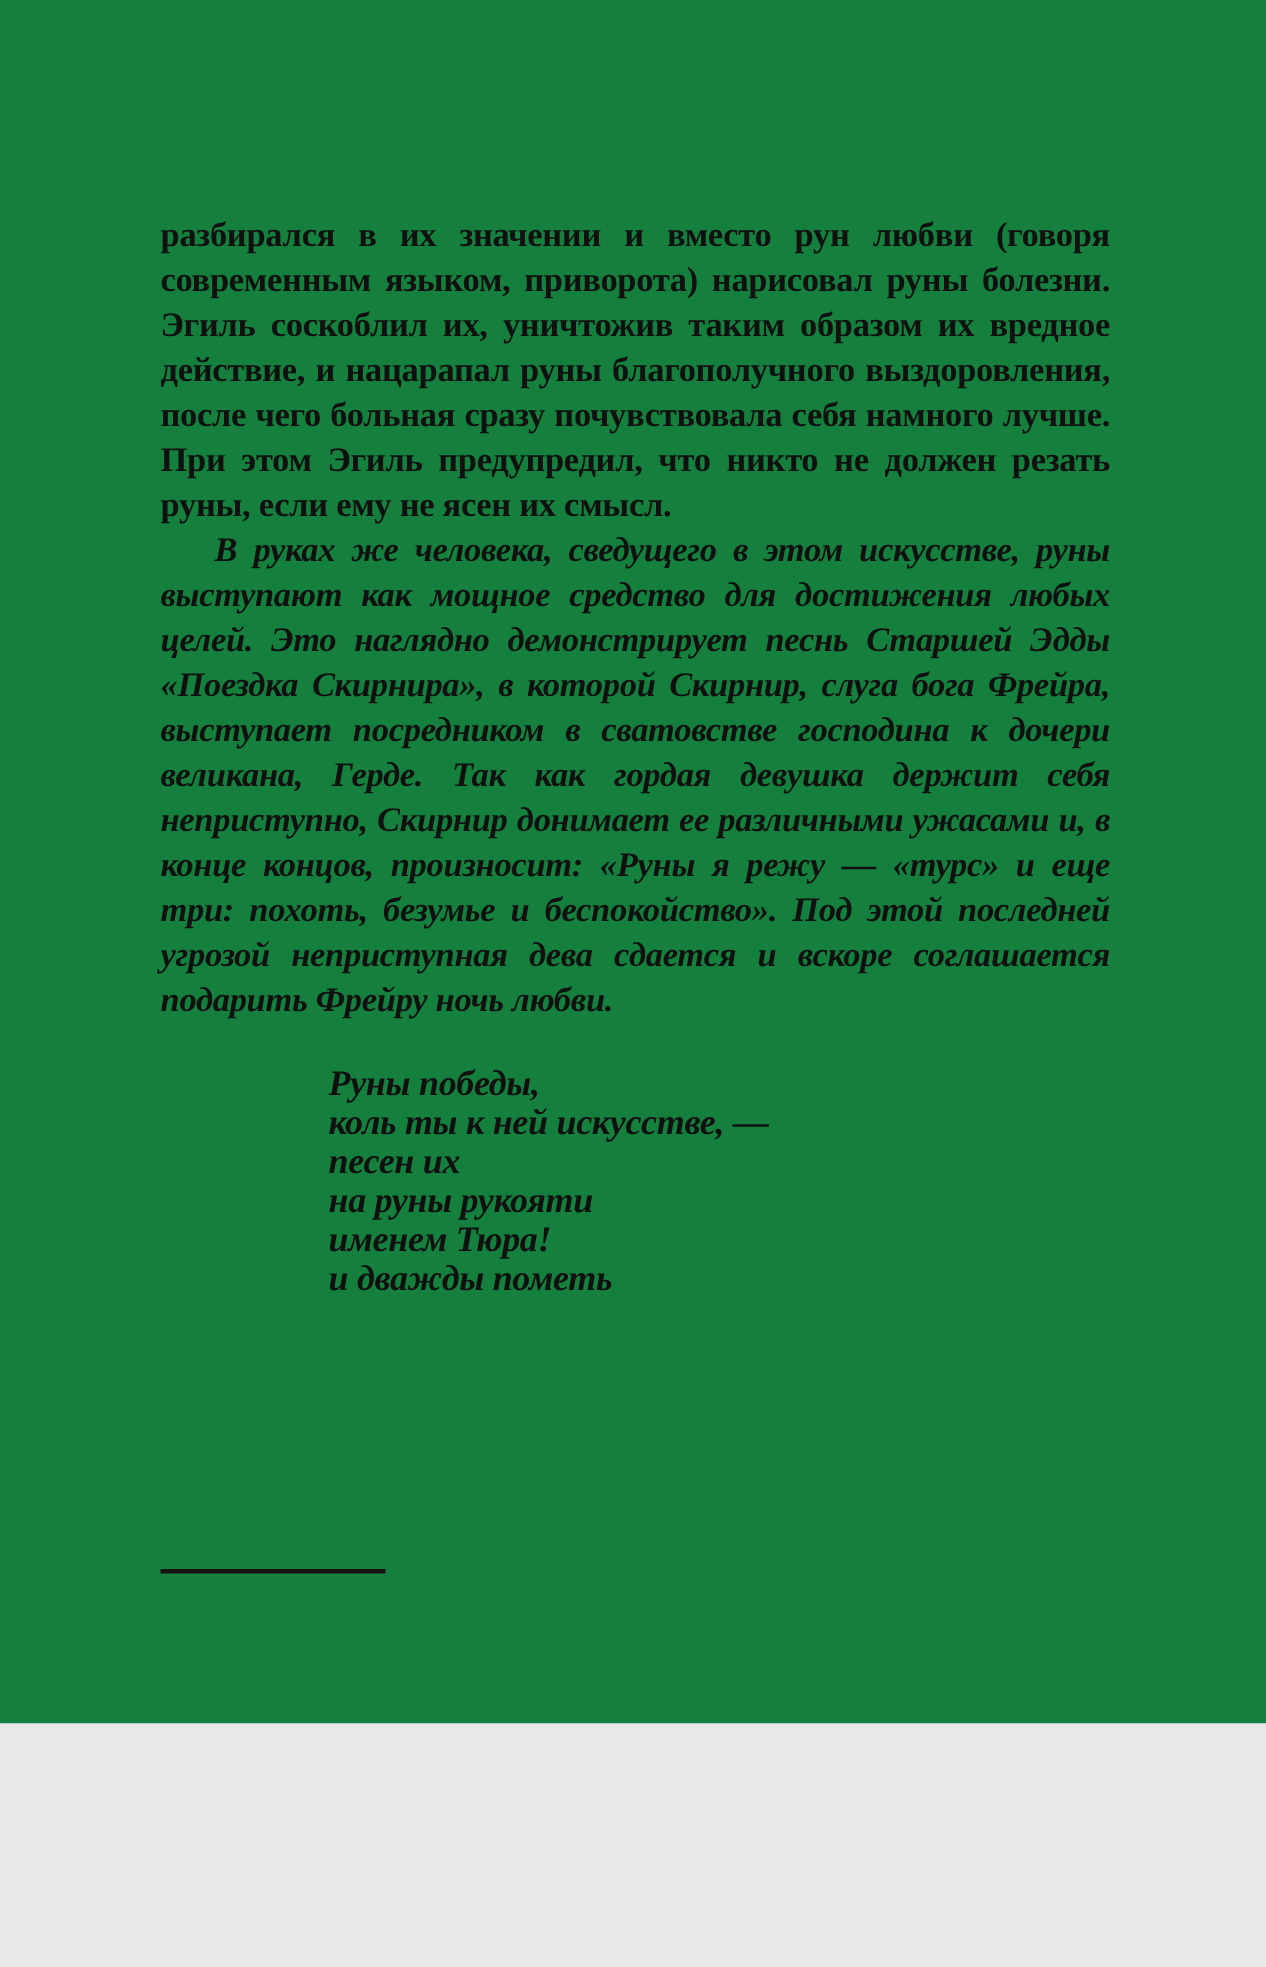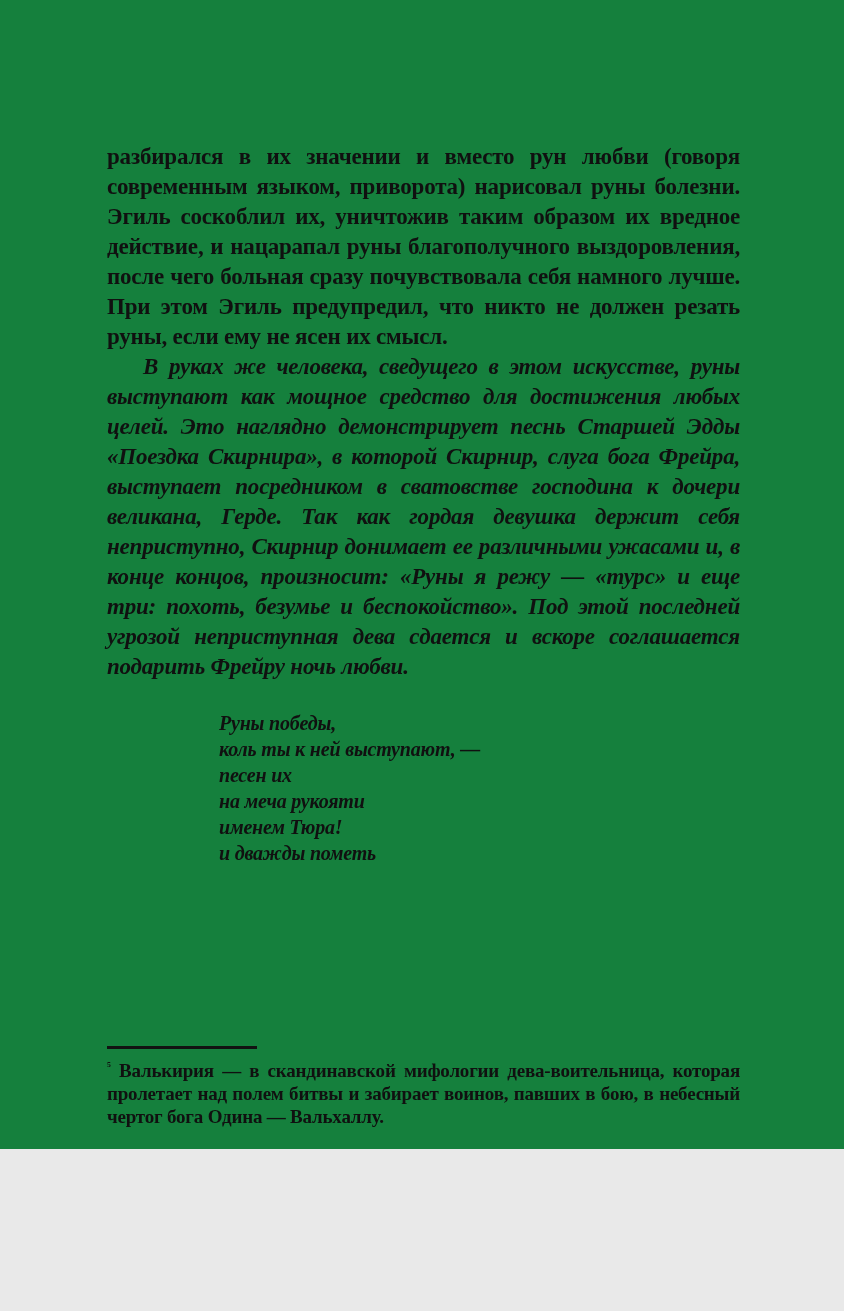--- a/index.html
+++ b/index.html
@@ -31,21 +31,21 @@
   .text-block p {
     margin: 0;
   }
   .text-block p.indent {
     text-indent: 36px;
     font-style: italic;
   }
   .verse {
     margin: 28px 0 0 112px;
     font-style: italic;
-    font-size: 20px;
+    font-size: 24px;
     line-height: 26px;
     text-align: left;
   }
   .footnote-block {
     position: absolute;
     left: 107px;
     top: 1046px;
     width: 633px;
     font-family: "Liberation Serif", "DejaVu Serif", serif;
     font-weight: bold;
@@ -87,31 +87,30 @@
 <body>
 
 <div class="page">
 
   <div class="text-block">
     <p>разбирался в их значении и вместо рун любви (говоря современным языком, приворота) нарисовал руны болезни. Эгиль соскоблил их, уничтожив таким образом их вредное действие, и нацарапал руны благополучного выздоровления, после чего больная сразу почувствовала себя намного лучше. При этом Эгиль предупредил, что никто не должен резать руны, если ему не ясен их смысл.</p>
     <p class="indent">В руках же человека, сведущего в этом искусстве, руны выступают как мощное средство для достижения любых целей. Это наглядно демонстрирует песнь Старшей Эдды «Поездка Скирнира», в которой Скирнир, слуга бога Фрейра, выступает посредником в сватовстве господина к дочери великана, Герде. Так как гордая девушка держит себя неприступно, Скирнир донимает ее различными ужасами и, в конце концов, произносит: «Руны я режу — «турс» и еще три: похоть, безумье и беспокойство». Под этой последней угрозой неприступная дева сдается и вскоре соглашается подарить Фрейру ночь любви.</p>
 
     <div class="verse">
       <div>Руны победы,</div>
-      <div>коль ты к ней выступают, —</div>
+      <div>коль ты к ней искусстве, —</div>
       <div>песен их</div>
-      <div>на меча рукояти</div>
+      <div>на руны рукояти</div>
       <div>именем Тюра!</div>
       <div>и дважды пометь</div>
     </div>
   </div>
 
   <div class="footnote-block">
     <div class="footnote-rule"></div>
-    <p class="footnote-text"><sup>⁵</sup><span> Валькирия — в скандинавской мифологии дева-воительница, которая пролетает над полем битвы и забирает воинов, павших в бою, в небесный чертог бога Одина — Вальхаллу.</span></p>
   </div>
 
   <div class="page-footer">
     <span>ЧАСТЬ ПЕРВАЯ</span>
     <span>13</span>
   </div>
 
 </div>
 
 </body></html>

